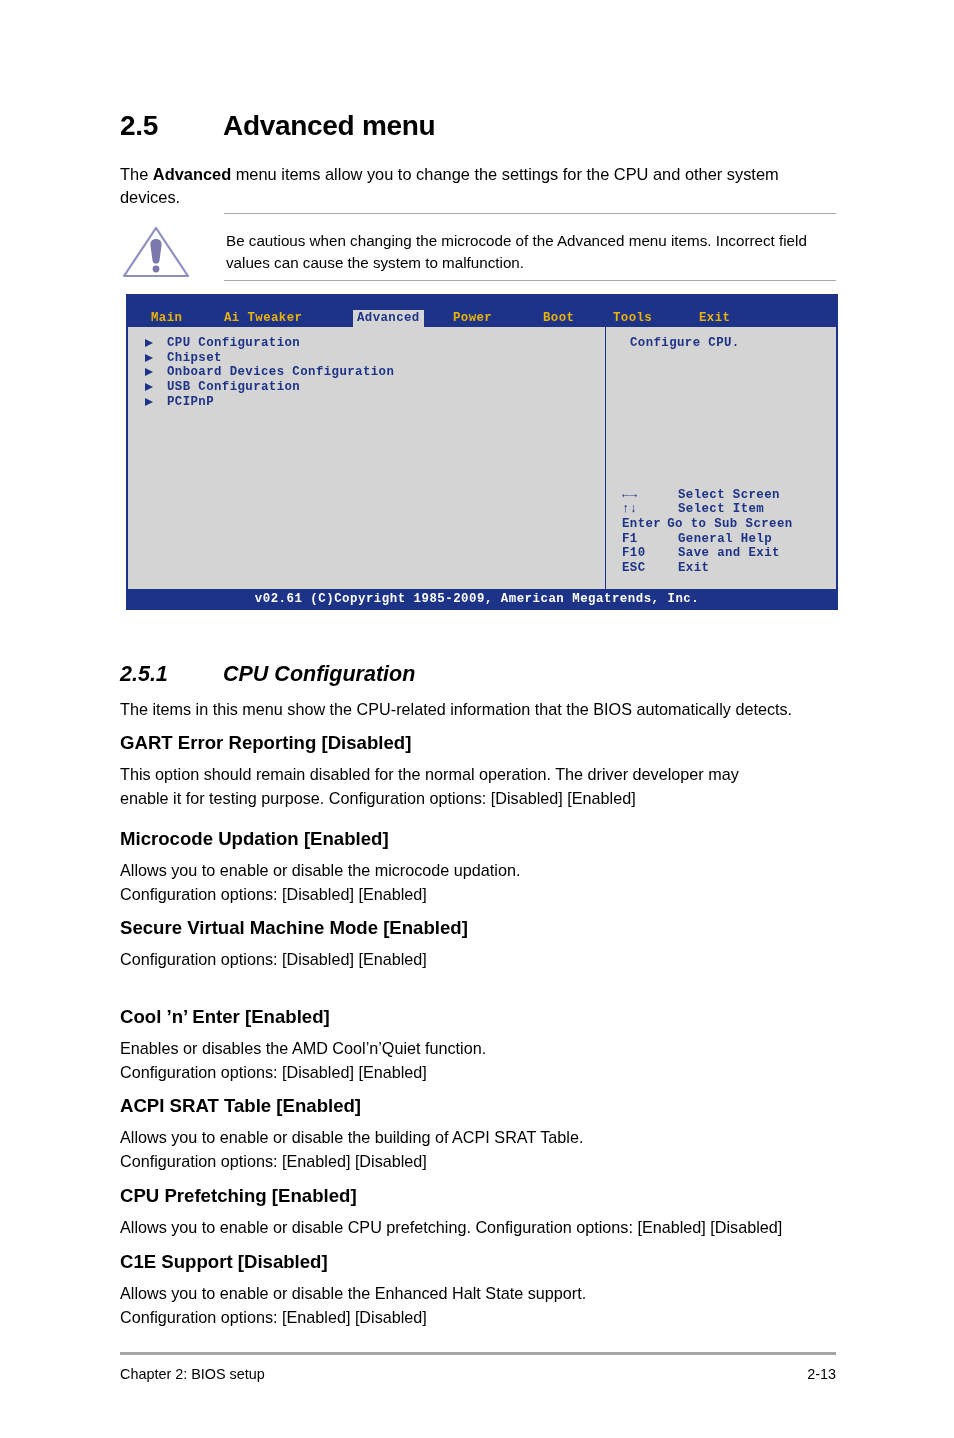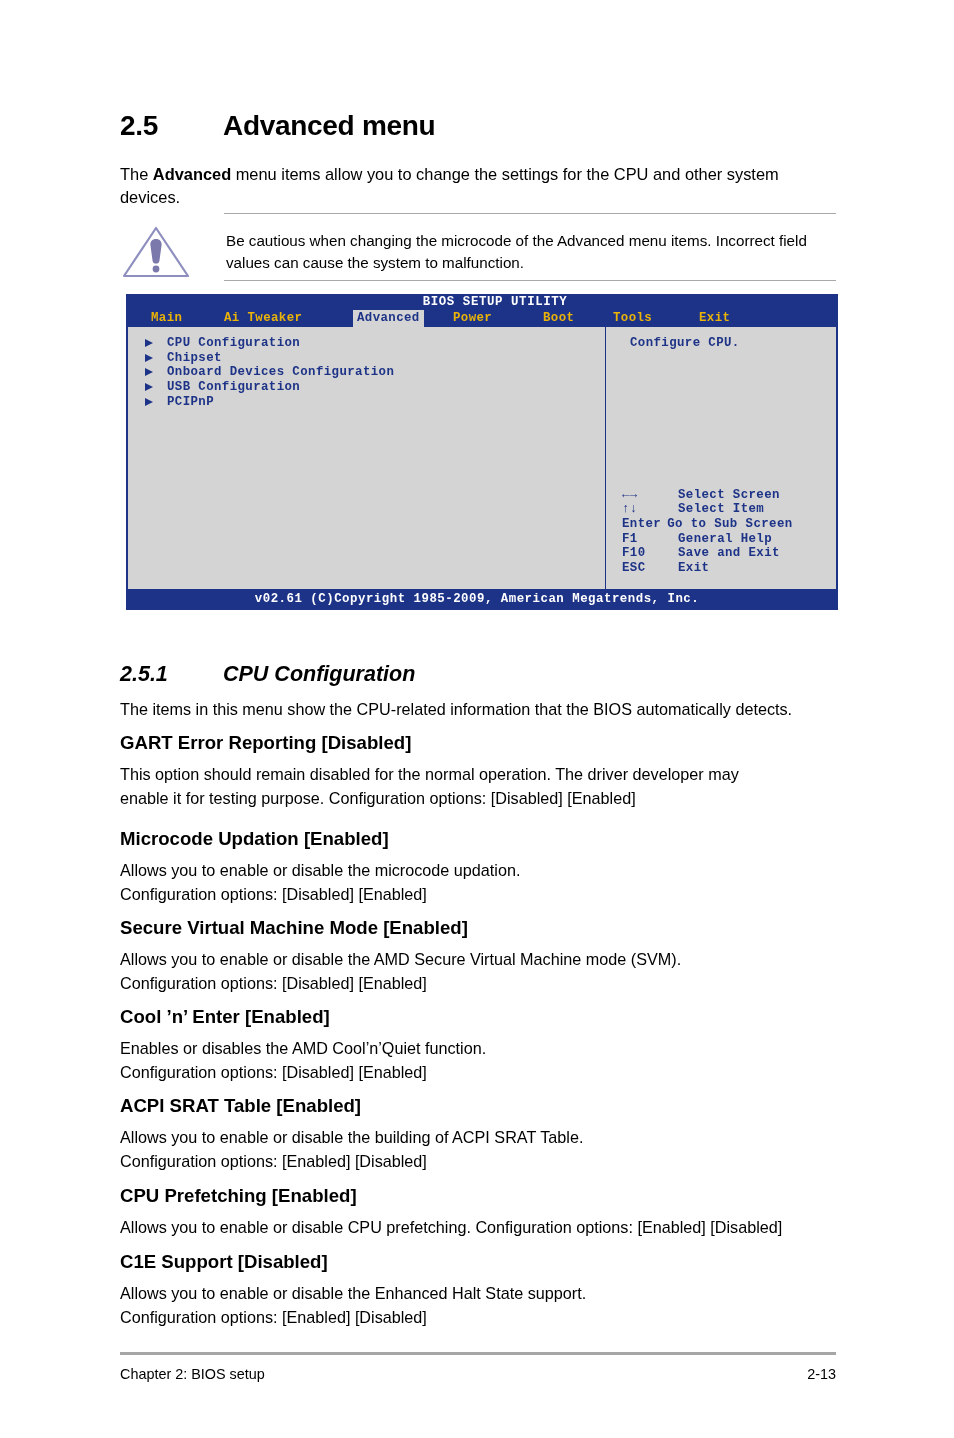--- a/index.html
+++ b/index.html
@@ -293,21 +293,20 @@
         <path d="M36 5 L68 53 L4 53 Z" fill="#ffffff" stroke="#8f8fbf" stroke-width="2.2" stroke-linejoin="round"></path>
         <path d="M36 16 C32.3 16 30 18.6 30.4 22 L32.6 38 C32.8 39.6 34.2 40.6 36 40.6 C37.8 40.6 39.2 39.6 39.4 38 L41.6 22 C42 18.6 39.7 16 36 16 Z" fill="#7b79ab"></path>
         <circle cx="36" cy="46" r="3.4" fill="#7b79ab"></circle>
       </svg>
     </div>
     <div class="note-text">Be cautious when changing the microcode of the Advanced menu items. Incorrect field values can cause the system to malfunction.</div>
   </div>
 
   <div class="bios">
     <div class="bios-header">
-      <div class="bios-title">BIOS SETUP UTILITY</div>
       <div class="bios-tabs">
         <div class="tab" style="left:21px">Main</div>
         <div class="tab" style="left:94px">Ai Tweaker</div>
         <div class="tab active" style="left:227px">Advanced</div>
         <div class="tab" style="left:323px">Power</div>
         <div class="tab" style="left:413px">Boot</div>
         <div class="tab" style="left:483px">Tools</div>
         <div class="tab" style="left:569px">Exit</div>
       </div>
     </div>
@@ -407,21 +406,20 @@
   </div>
 
   <div class="item-head" style="top:828px">Microcode Updation [Enabled]</div>
   <div class="body-text" style="top:859px">
     <div>Allows you to enable or disable the microcode updation.</div>
     <div>Configuration options: [Disabled] [Enabled]</div>
   </div>
 
   <div class="item-head" style="top:917px">Secure Virtual Machine Mode [Enabled]</div>
   <div class="body-text" style="top:948px">
-    <div>Allows you to enable or disable the AMD Secure Virtual Machine mode (SVM).</div>
     <div>Configuration options: [Disabled] [Enabled]</div>
   </div>
 
   <div class="item-head" style="top:1006px">Cool ’n’ Enter [Enabled]</div>
   <div class="body-text" style="top:1037px">
     <div>Enables or disables the AMD Cool’n’Quiet function.</div>
     <div>Configuration options: [Disabled] [Enabled]</div>
   </div>
 
   <div class="item-head" style="top:1095px">ACPI SRAT Table [Enabled]</div>

